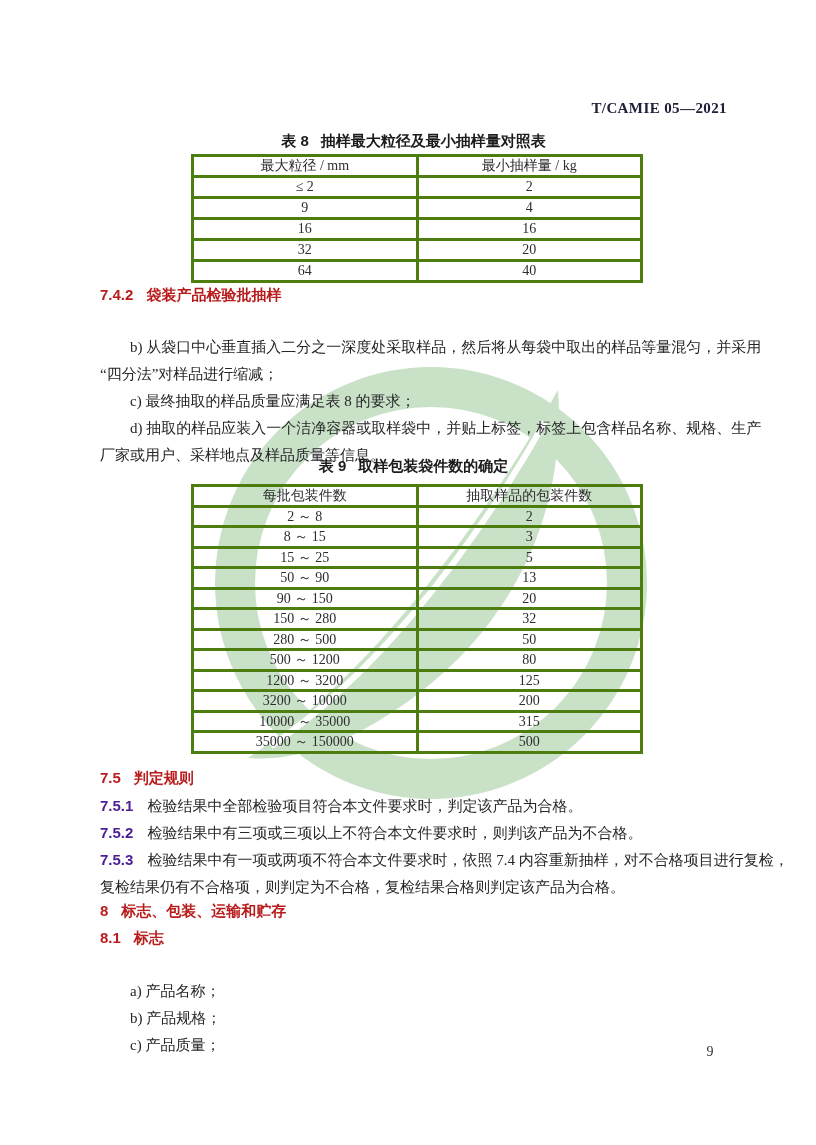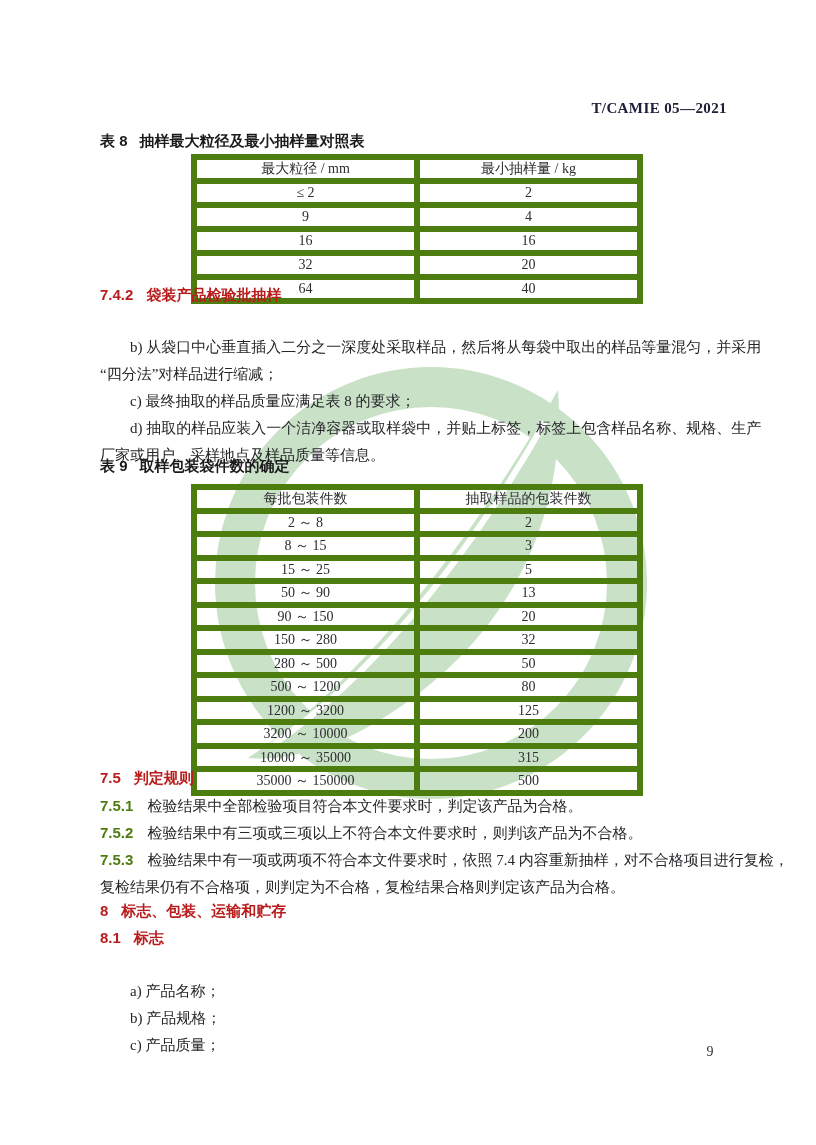--- a/index.html
+++ b/index.html
@@ -7,49 +7,49 @@
         font-family:"Liberation Serif",serif;color:#26262a;}
 
   
   .wm{position:absolute;left:203px;top:364px;width:458px;height:440px;z-index:0;}
 
   .content{position:absolute;inset:0;z-index:1;}
 
   .doc-code{position:absolute;top:100px;right:89px;font-weight:bold;font-size:15px;
             letter-spacing:.4px;color:#20203a;}
 
-  .tcap{position:absolute;left:100px;width:627px;
+  .tcap{position:absolute;left:100px;width:627px;text-align:center;
         font-family:"Liberation Sans",sans-serif;font-weight:bold;font-size:15px;color:#1b1b1d;line-height:22px;}
   #t8cap{top:130px;}
   #t9cap{top:455px;}
   .tcap .cap-label{margin-right:12px;}
 
   table{position:absolute;left:191px;width:452px;border-collapse:collapse;table-layout:fixed;
         font-size:14px;color:#2d2d31;background:transparent;}
   #table8{top:154px;}
   #table9{top:484px;}
-  th,td{border:6px solid #4d7c0f;text-align:center;font-weight:normal;padding:0;background:transparent;}
+  th,td{border:3px solid #4d7c0f;text-align:center;font-weight:normal;padding:0;background:transparent;}
   table{border:1.6px solid #343434;}
   #table8 th,#table8 td{height:18px;line-height:18px;}
   #table9 th,#table9 td{height:17.5px;line-height:17.5px;}
 
   .h{position:absolute;left:100px;font-family:"Liberation Sans",sans-serif;font-weight:bold;
      font-size:15px;color:#b91c1c;line-height:24px;white-space:nowrap;}
   .h .num{margin-right:13px;}
   #h742{top:283px;}
   #h75{top:766px;}
   #h8{top:899px;}
   #h81{top:926px;}
 
   .p{position:absolute;left:100px;width:630px;font-size:15px;line-height:27px;color:#26262a;}
   .p .line{white-space:nowrap;}
   .p.ind .line:first-child{text-indent:30px;}
   #pa{top:307px;} #pb{top:334px;} #pc{top:388px;} #pd{top:415px;}
   .rule{position:absolute;left:100px;width:630px;font-size:15px;line-height:27px;color:#26262a;}
-  .rule .num{font-family:"Liberation Sans",sans-serif;font-weight:bold;margin-right:14px;color:#4d7c0f;}
+  .rule .num{font-family:"Liberation Sans",sans-serif;font-weight:bold;margin-right:14px;color:#4c1d95;}
   .rule .line2{white-space:nowrap;}
   #p751{top:792px;} #p752{top:819px;} #p753{top:846px;}
   #pintro{top:951px;} #p8a{top:978px;} #p8b{top:1005px;} #p8c{top:1032px;}
   .indent1{text-indent:30px;}
 
   .page-num{position:absolute;left:700px;top:1044px;width:20px;text-align:center;
             font-size:14px;color:#30303a;}
 </style>
 </head>
 <body>

